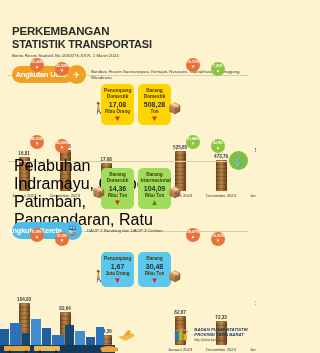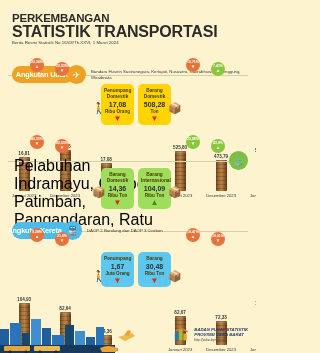--- a/index.html
+++ b/index.html
@@ -6,23 +6,23 @@
   body {
     width:256px; height:353px;
     background:#fdf4cf;
     font-family:"Liberation Sans", sans-serif;
     overflow:hidden;
     position:relative;
   }
   .poster { position:relative; width:256px; height:353px; }
 
   
-  .hdr { position:absolute; left:12px; top:12px; }
+  .hdr { position:absolute; left:12px; top:25px; }
   .hdr h1 { font-size:11.5px; font-weight:bold; color:#2b2b2b; letter-spacing:-0.2px; line-height:13px; }
-  .hdr h2 { font-size:16px; font-weight:bold; color:#2b2b2b; letter-spacing:-0.2px; line-height:13px; }
+  .hdr h2 { font-size:11px; font-weight:bold; color:#2b2b2b; letter-spacing:-0.2px; line-height:13px; }
   .hdr h3 { font-size:8.6px; font-weight:bold; color:#2b2b2b; letter-spacing:-0.2px; line-height:11px; }
   .hdr p  { font-size:4.4px; color:#3a3a3a; line-height:7px; margin-top:1px; }
 
   
   .band { position:absolute; height:17px; display:flex; align-items:center; }
   .band .pill {
     height:17px; border-radius:9px; display:flex; align-items:center;
     padding:0 9px; font-size:7.4px; font-weight:bold; color:#fff;
     white-space:nowrap; letter-spacing:-0.2px; line-height:8px;
   }

